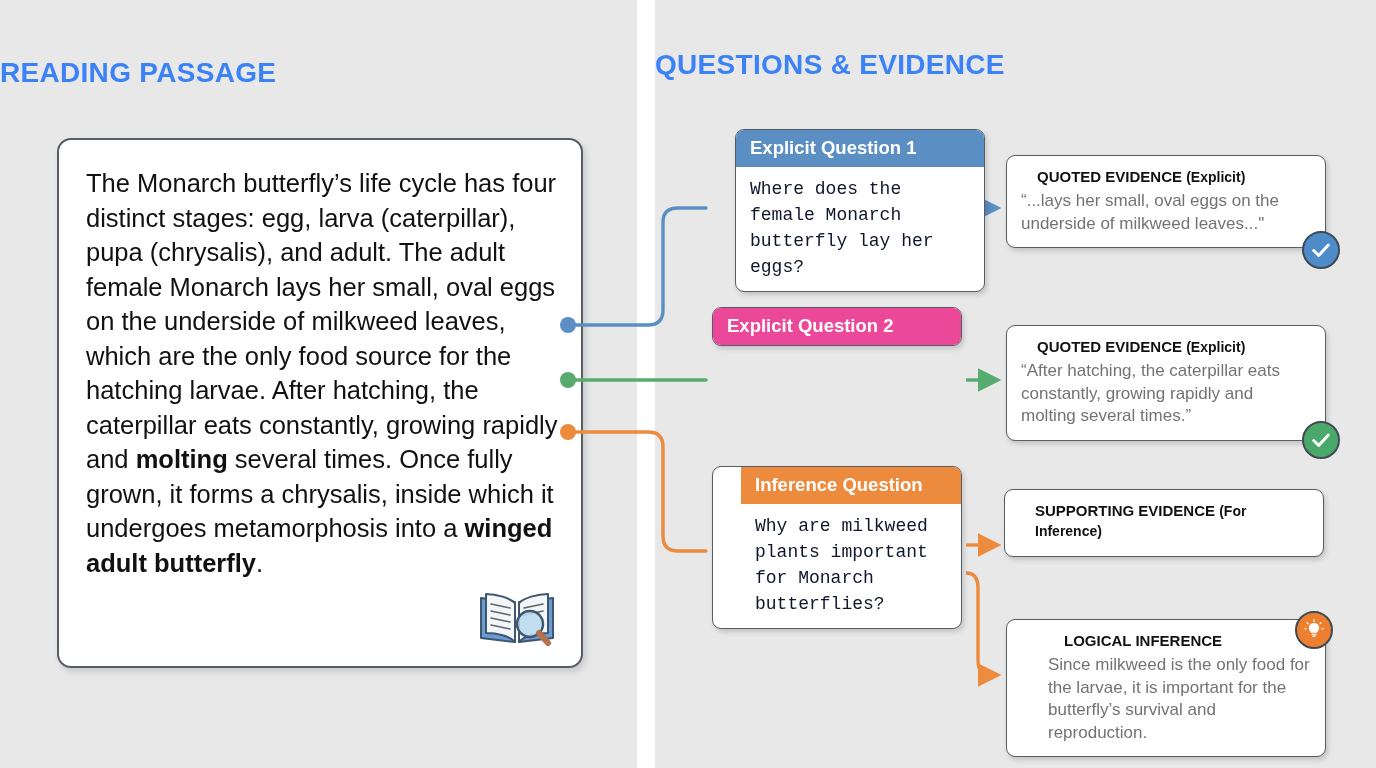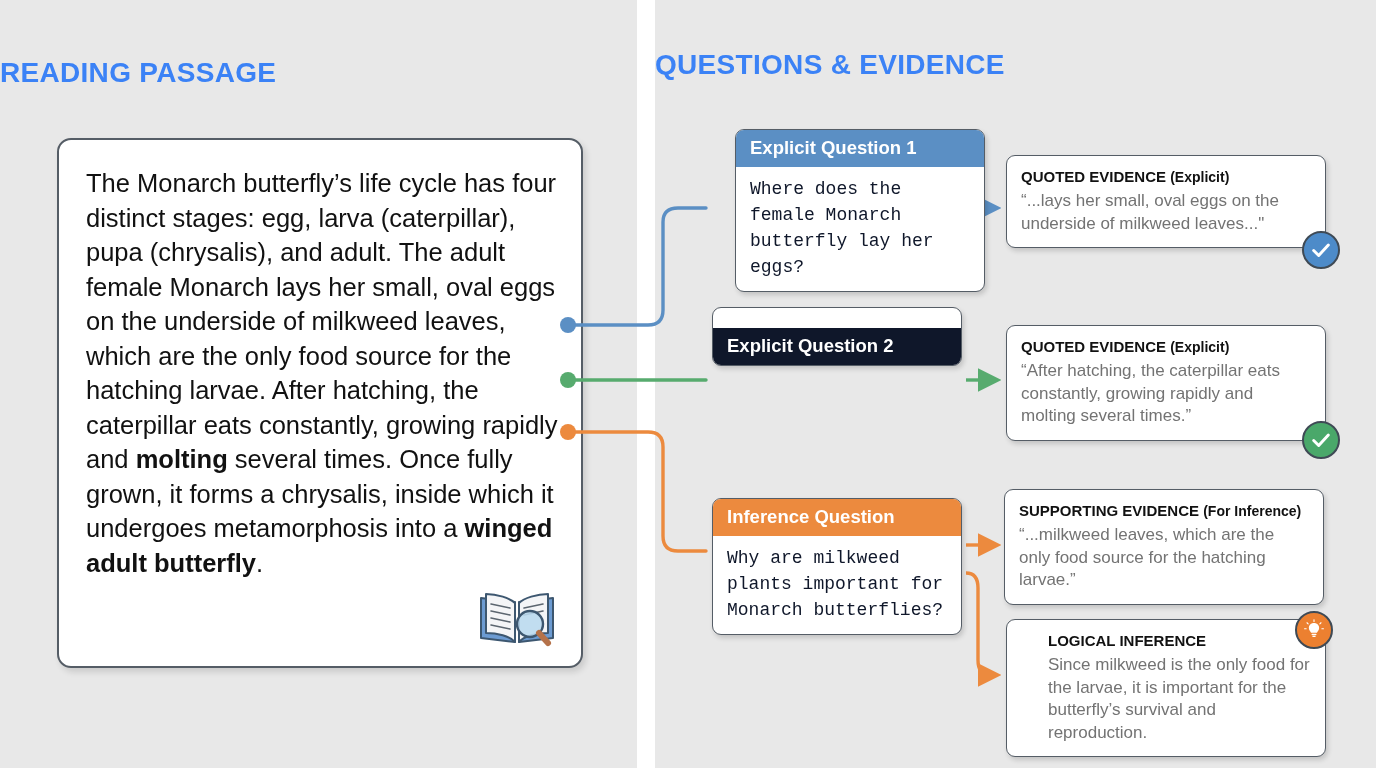--- a/index.html
+++ b/index.html
@@ -88,39 +88,40 @@
   }
   .qcard-body {
     font-size: 18px;
     line-height: 26px;
     color: #0f172a;
     padding: 9px 13px 11px 14px;
     font-family: Liberation Mono, monospace;
   }
   #qcard-1 { left: 691px; top: 129px; margin-left: 44px; }
   #qcard-2 { left: 712px; top: 307px; }
-  #qcard-3 { left: 712px; top: 498px; }
+  #qcard-3 { left: 712px; top: 466px; padding-left: 28px; }
 
   
   .ecard {
     position: absolute;
     width: 320px;
     background: #ffffff;
     border: 1.6px solid #555d66;
     border-radius: 9px;
     box-sizing: border-box;
     padding: 11px 14px 12px 14px;
     box-shadow: 2px 3px 5px rgba(0,0,0,0.16);
   }
   .ecard-title {
     font-size: 15px;
     font-weight: bold;
     color: #111111;
     line-height: 20px;
     margin-bottom: 3px;
+    margin-left: 16px;
   }
   .ecard-title .sub { font-size: 14px; }
   .ecard-text {
     font-size: 17px;
     line-height: 22.5px;
     color: #737373;
   }
   #ecard-1 { left: 1006px; top: 155px; }
   #ecard-2 { left: 1006px; top: 325px; }
   #ecard-3 { left: 1004px; top: 489px; }
@@ -208,21 +209,21 @@
 
     <path d="M966,573 Q978,573 978,588 L978,660 Q978,675 990,675 L996,675" fill="none" stroke="#ec8a3e" stroke-width="3.4" marker-end="url(#ah-orange)"></path>
   </svg>
 
   <div class="qcard" id="qcard-1">
     <div class="qcard-head" style="background: rgb(91, 143, 196);">Explicit Question 1</div>
     <div class="qcard-body">Where does the female Monarch butterfly lay her eggs?</div>
   </div>
 
   <div class="qcard" id="qcard-2">
-    <div class="qcard-head" style="background: #0f172a; margin-top: 20px;">Explicit Question 2</div>
+    <div class="qcard-head" style="background: #ec4899;">Explicit Question 2</div>
   </div>
 
   <div class="qcard" id="qcard-3">
     <div class="qcard-head" style="background: rgb(236, 138, 62);">Inference Question</div>
     <div class="qcard-body">Why are milkweed plants important for Monarch butterflies?</div>
   </div>
 
   <div class="ecard" id="ecard-1">
     <div class="ecard-title">
       <span>QUOTED EVIDENCE</span>
@@ -237,21 +238,20 @@
       <span class="sub">(Explicit)</span>
     </div>
     <div class="ecard-text">“After hatching, the caterpillar eats constantly, growing rapidly and molting several times.”</div>
   </div>
 
   <div class="ecard" id="ecard-3">
     <div class="ecard-title">
       <span>SUPPORTING EVIDENCE</span>
       <span class="sub">(For Inference)</span>
     </div>
-    <div class="ecard-text">“...milkweed leaves, which are the only food source for the hatching larvae.”</div>
   </div>
 
   <div class="ecard" id="ecard-4">
     <div class="ecard-title">
       <span>LOGICAL INFERENCE</span>
       <span class="sub"></span>
     </div>
     <div class="ecard-text">Since milkweed is the only food for the larvae, it is important for the butterfly’s survival and reproduction.</div>
   </div>
 

